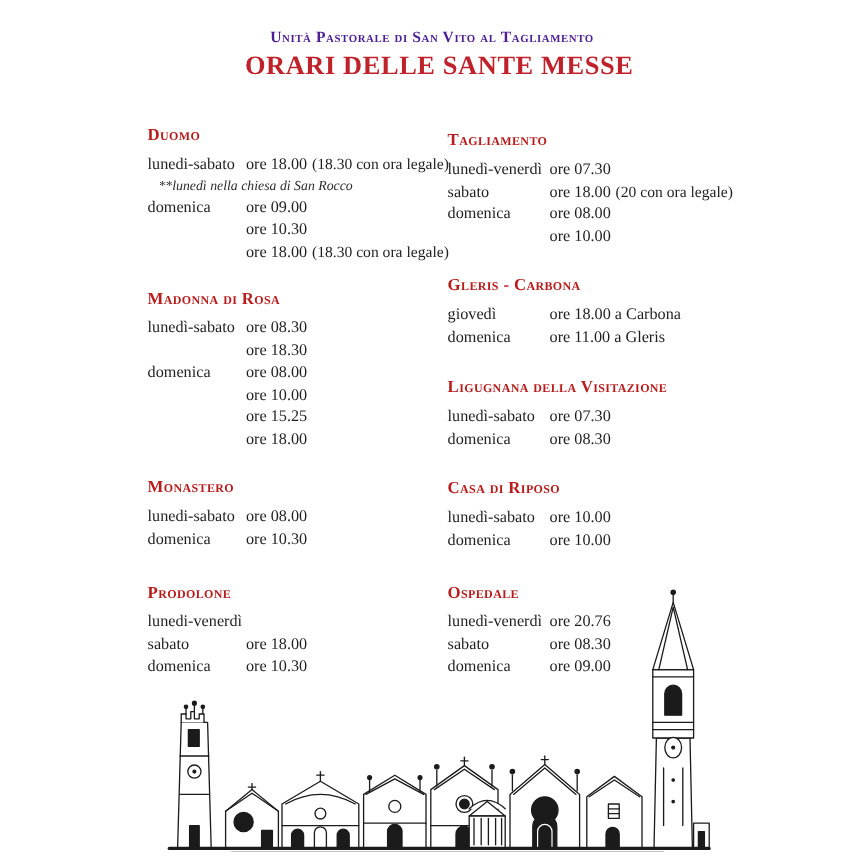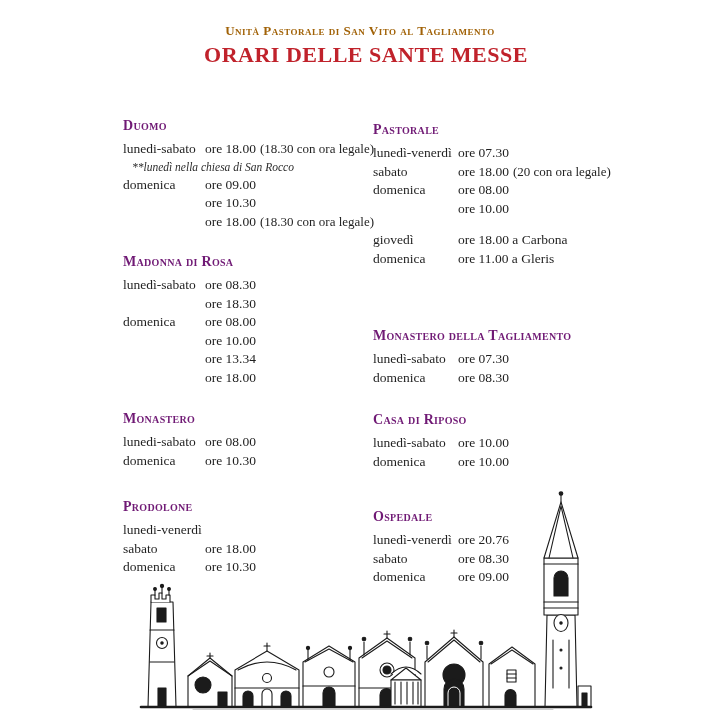--- a/index.html
+++ b/index.html
@@ -3,30 +3,30 @@
 <meta charset="utf-8">
 <style>
   html,body { margin:0; padding:0; background:#ffffff; }
   .page {
     position:relative; width:720px; height:720px; background:#ffffff;
     font-family:"Liberation Serif", serif; color:#1f1f1f; overflow:hidden;
   }
   .header { position:absolute; top:23px; left:0; width:720px; text-align:center; }
   .subtitle {
     font-variant:small-caps; font-weight:bold; font-size:13px;
-    letter-spacing:0.5px; color:#a16207;
+    letter-spacing:0.5px; color:#4c1d95;
   }
   .doc-title {
     margin-top:3px; font-variant:normal; font-weight:bold; font-size:22px;
     letter-spacing:0.5px; color:#c0222b;padding-left:12px;
   }
   .sec { position:absolute; width:255px; }
   .sec-title {
-    margin:12px 0 6px 0; font-size:14px; font-weight:bold; font-variant:small-caps;
-    letter-spacing:0.3px; color:#701a75;
+    margin:0 0 6px 0; font-size:14px; font-weight:bold; font-variant:small-caps;
+    letter-spacing:0.3px; color:#b91c1c;
   }
   .row { display:flex; align-items:flex-start; font-size:13.5px; line-height:18.6px; }
   .day { flex:none; width:82px; }
   .sec.rightcol .day { width:85px; }
   .time { white-space:nowrap; }
   .note { font-size:13px; margin-left:4px; }
   .footnote {
     font-style:italic; font-size:11.5px; line-height:17px; padding-left:9px; color:#2b2b2b;
   }
   .skyline { position:absolute; left:133px; top:490px; }
@@ -76,21 +76,21 @@
     <div class="row">
         <span class="day">domenica</span>
         <span class="time"><span>ore 08.00</span><span class="note"></span></span>
       </div>
     <div class="row">
         <span class="day"></span>
         <span class="time"><span>ore 10.00</span><span class="note"></span></span>
       </div>
     <div class="row">
         <span class="day"></span>
-        <span class="time"><span>ore 13.34</span><span class="note"></span></span>
+        <span class="time"><span>ore 15.25</span><span class="note"></span></span>
       </div>
     <div class="row">
         <span class="day"></span>
         <span class="time"><span>ore 18.00</span><span class="note"></span></span>
       </div>
   </section>
 
   <section class="sec" style="left:123px; top:399px">
     <h3 class="sec-title">Monastero</h3>
     <div class="row">
@@ -112,52 +112,53 @@
         <span class="day">sabato</span>
         <span class="time"><span>ore 18.00</span><span class="note"></span></span>
       </div>
     <div class="row">
         <span class="day">domenica</span>
         <span class="time"><span>ore 10.30</span><span class="note"></span></span>
       </div>
   </section>
 
   <section class="sec rightcol" style="left:373px; top:110px">
-    <h3 class="sec-title">Pastorale</h3>
+    <h3 class="sec-title">Tagliamento</h3>
     <div class="row">
         <span class="day">lunedì-venerdì</span>
         <span class="time"><span>ore 07.30</span><span class="note"></span></span>
       </div>
     <div class="row">
         <span class="day">sabato</span>
         <span class="time"><span>ore 18.00</span><span class="note">(20 con ora legale)</span></span>
       </div>
     <div class="row">
         <span class="day">domenica</span>
         <span class="time"><span>ore 08.00</span><span class="note"></span></span>
       </div>
     <div class="row">
         <span class="day"></span>
         <span class="time"><span>ore 10.00</span><span class="note"></span></span>
       </div>
   </section>
 
   <section class="sec rightcol" style="left:373px; top:231px">
+    <h3 class="sec-title">Gleris - Carbona</h3>
     <div class="row">
         <span class="day">giovedì</span>
         <span class="time"><span>ore 18.00 a Carbona</span><span class="note"></span></span>
       </div>
     <div class="row">
         <span class="day">domenica</span>
         <span class="time"><span>ore 11.00 a Gleris</span><span class="note"></span></span>
       </div>
   </section>
 
   <section class="sec rightcol" style="left:373px; top:316px">
-    <h3 class="sec-title">Monastero della Tagliamento</h3>
+    <h3 class="sec-title">Ligugnana della Visitazione</h3>
     <div class="row">
         <span class="day">lunedì-sabato</span>
         <span class="time"><span>ore 07.30</span><span class="note"></span></span>
       </div>
     <div class="row">
         <span class="day">domenica</span>
         <span class="time"><span>ore 08.30</span><span class="note"></span></span>
       </div>
   </section>
 
@@ -166,21 +167,21 @@
     <div class="row">
         <span class="day">lunedì-sabato</span>
         <span class="time"><span>ore 10.00</span><span class="note"></span></span>
       </div>
     <div class="row">
         <span class="day">domenica</span>
         <span class="time"><span>ore 10.00</span><span class="note"></span></span>
       </div>
   </section>
 
-  <section class="sec rightcol" style="left:373px; top:497px">
+  <section class="sec rightcol" style="left:373px; top:487px">
     <h3 class="sec-title">Ospedale</h3>
     <div class="row">
         <span class="day">lunedì-venerdì</span>
         <span class="time"><span>ore 20.76</span><span class="note"></span></span>
       </div>
     <div class="row">
         <span class="day">sabato</span>
         <span class="time"><span>ore 08.30</span><span class="note"></span></span>
       </div>
     <div class="row">

